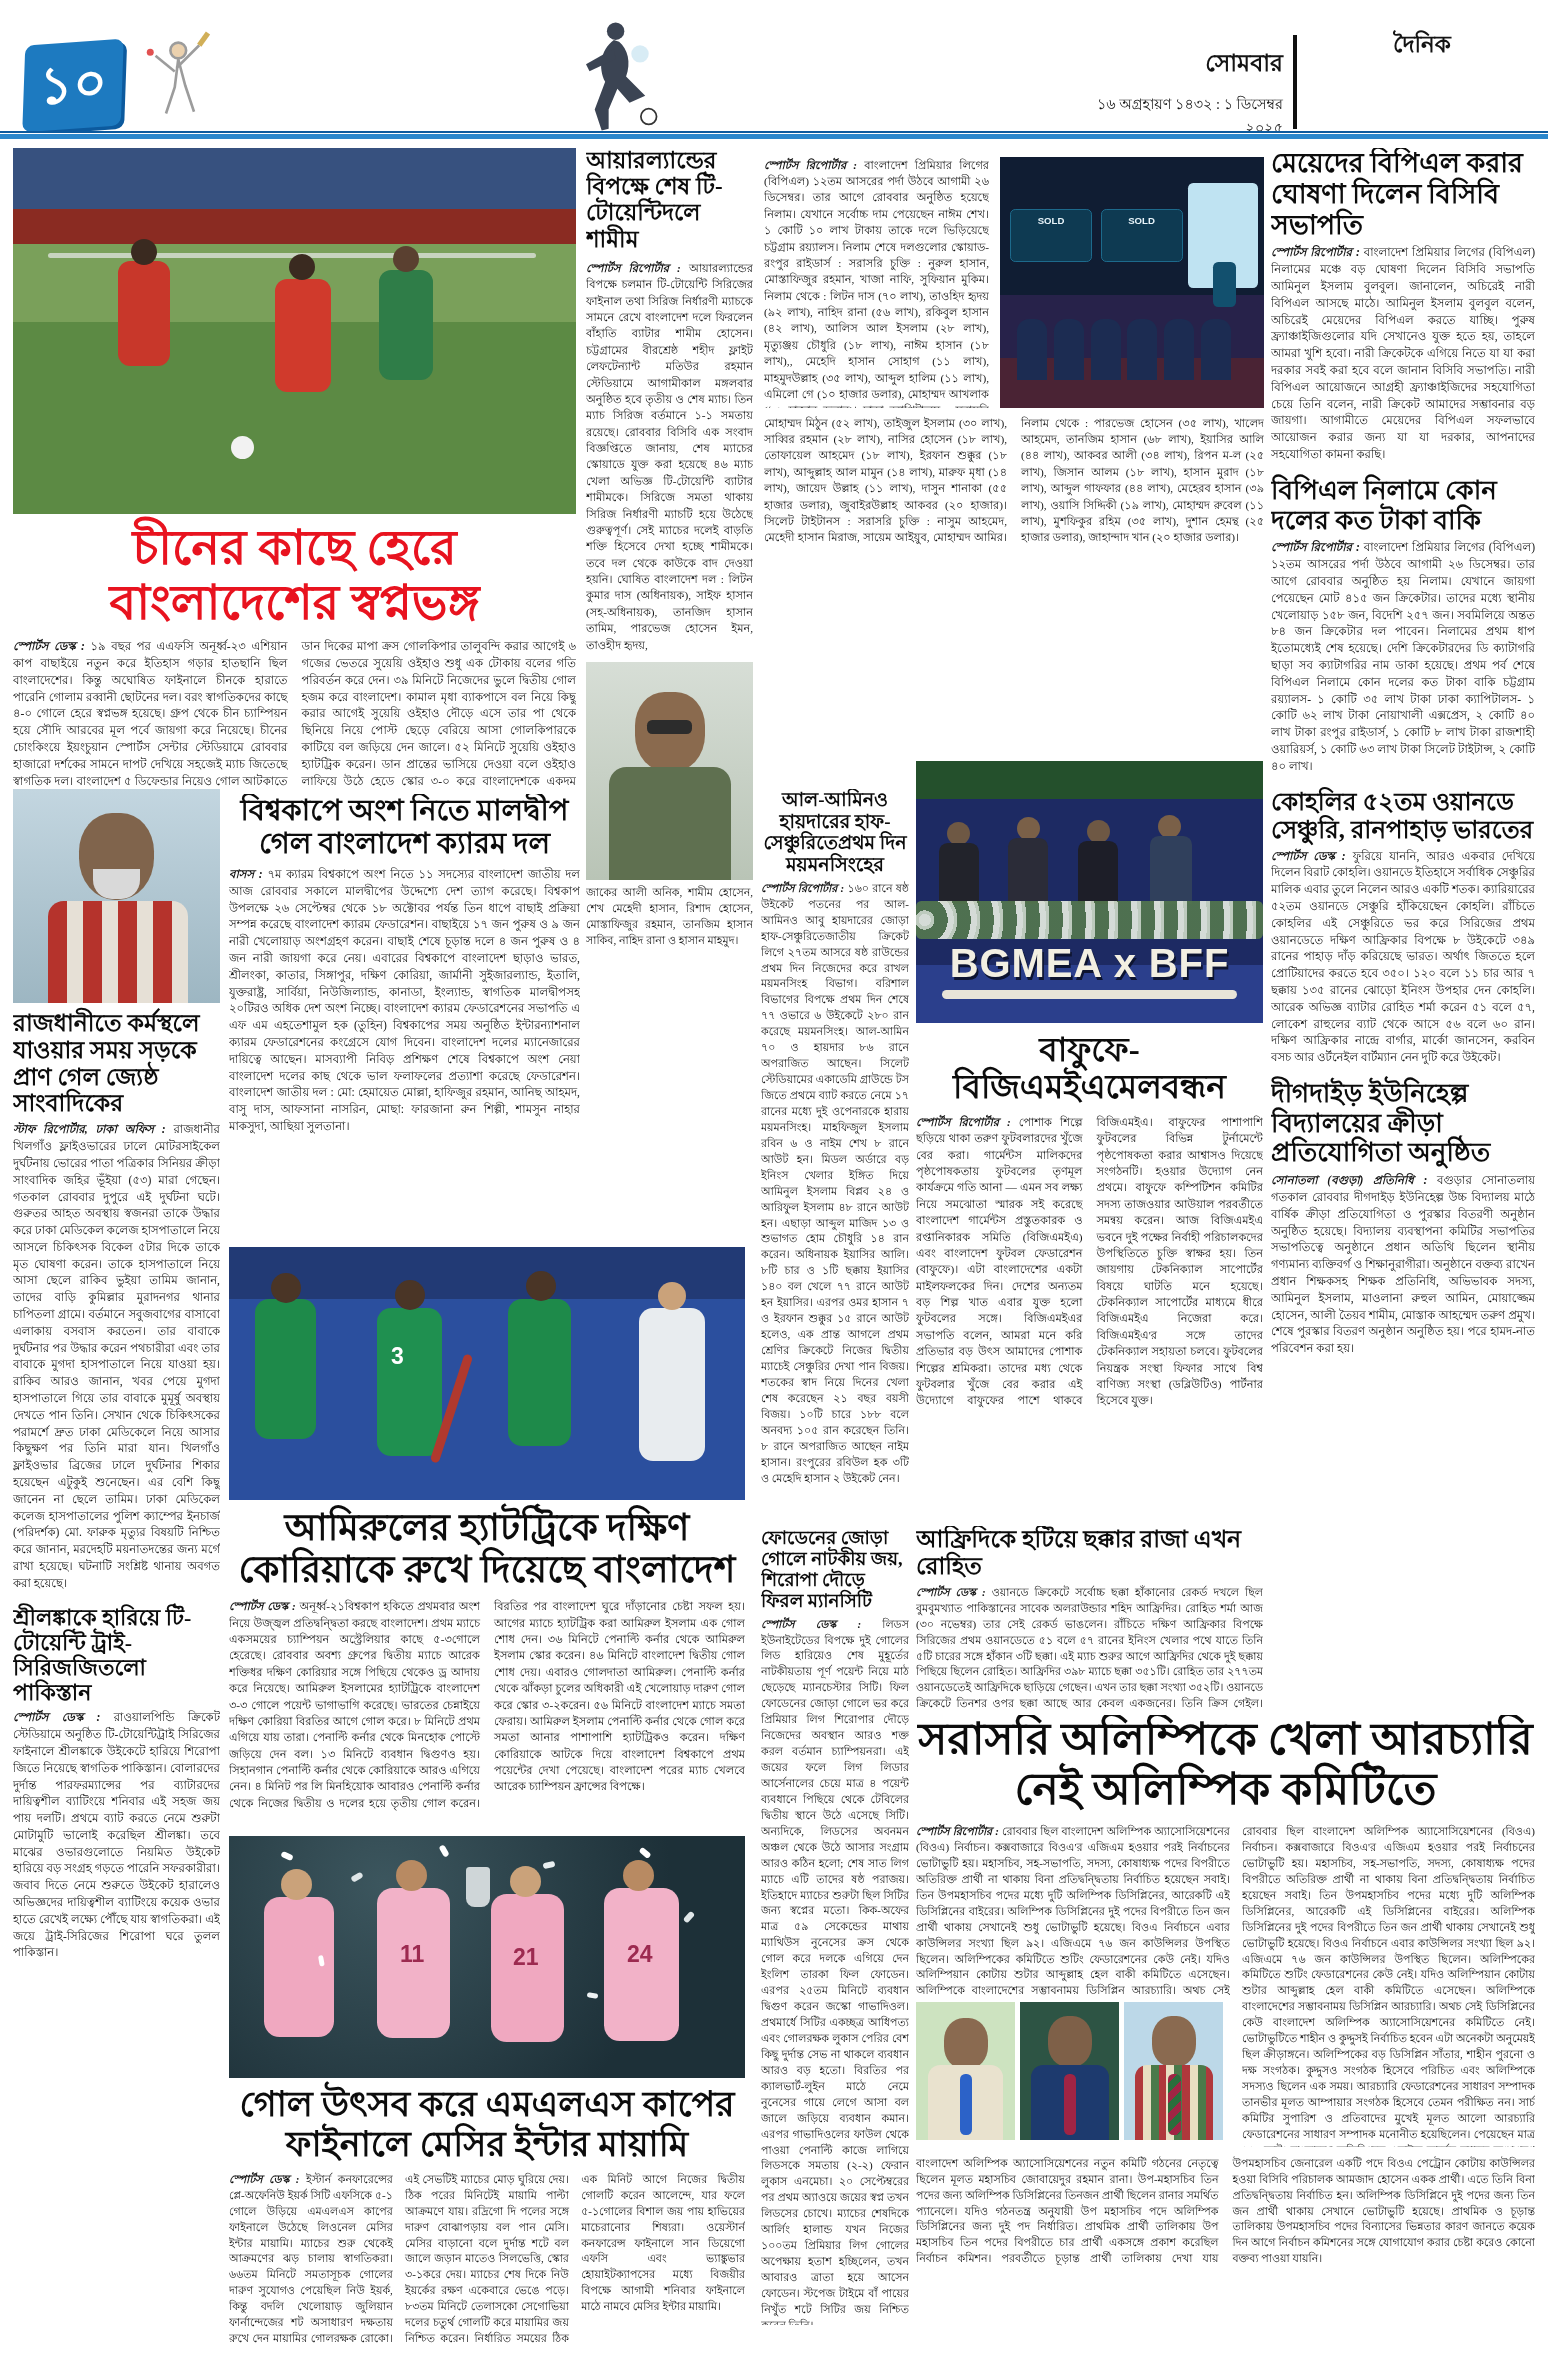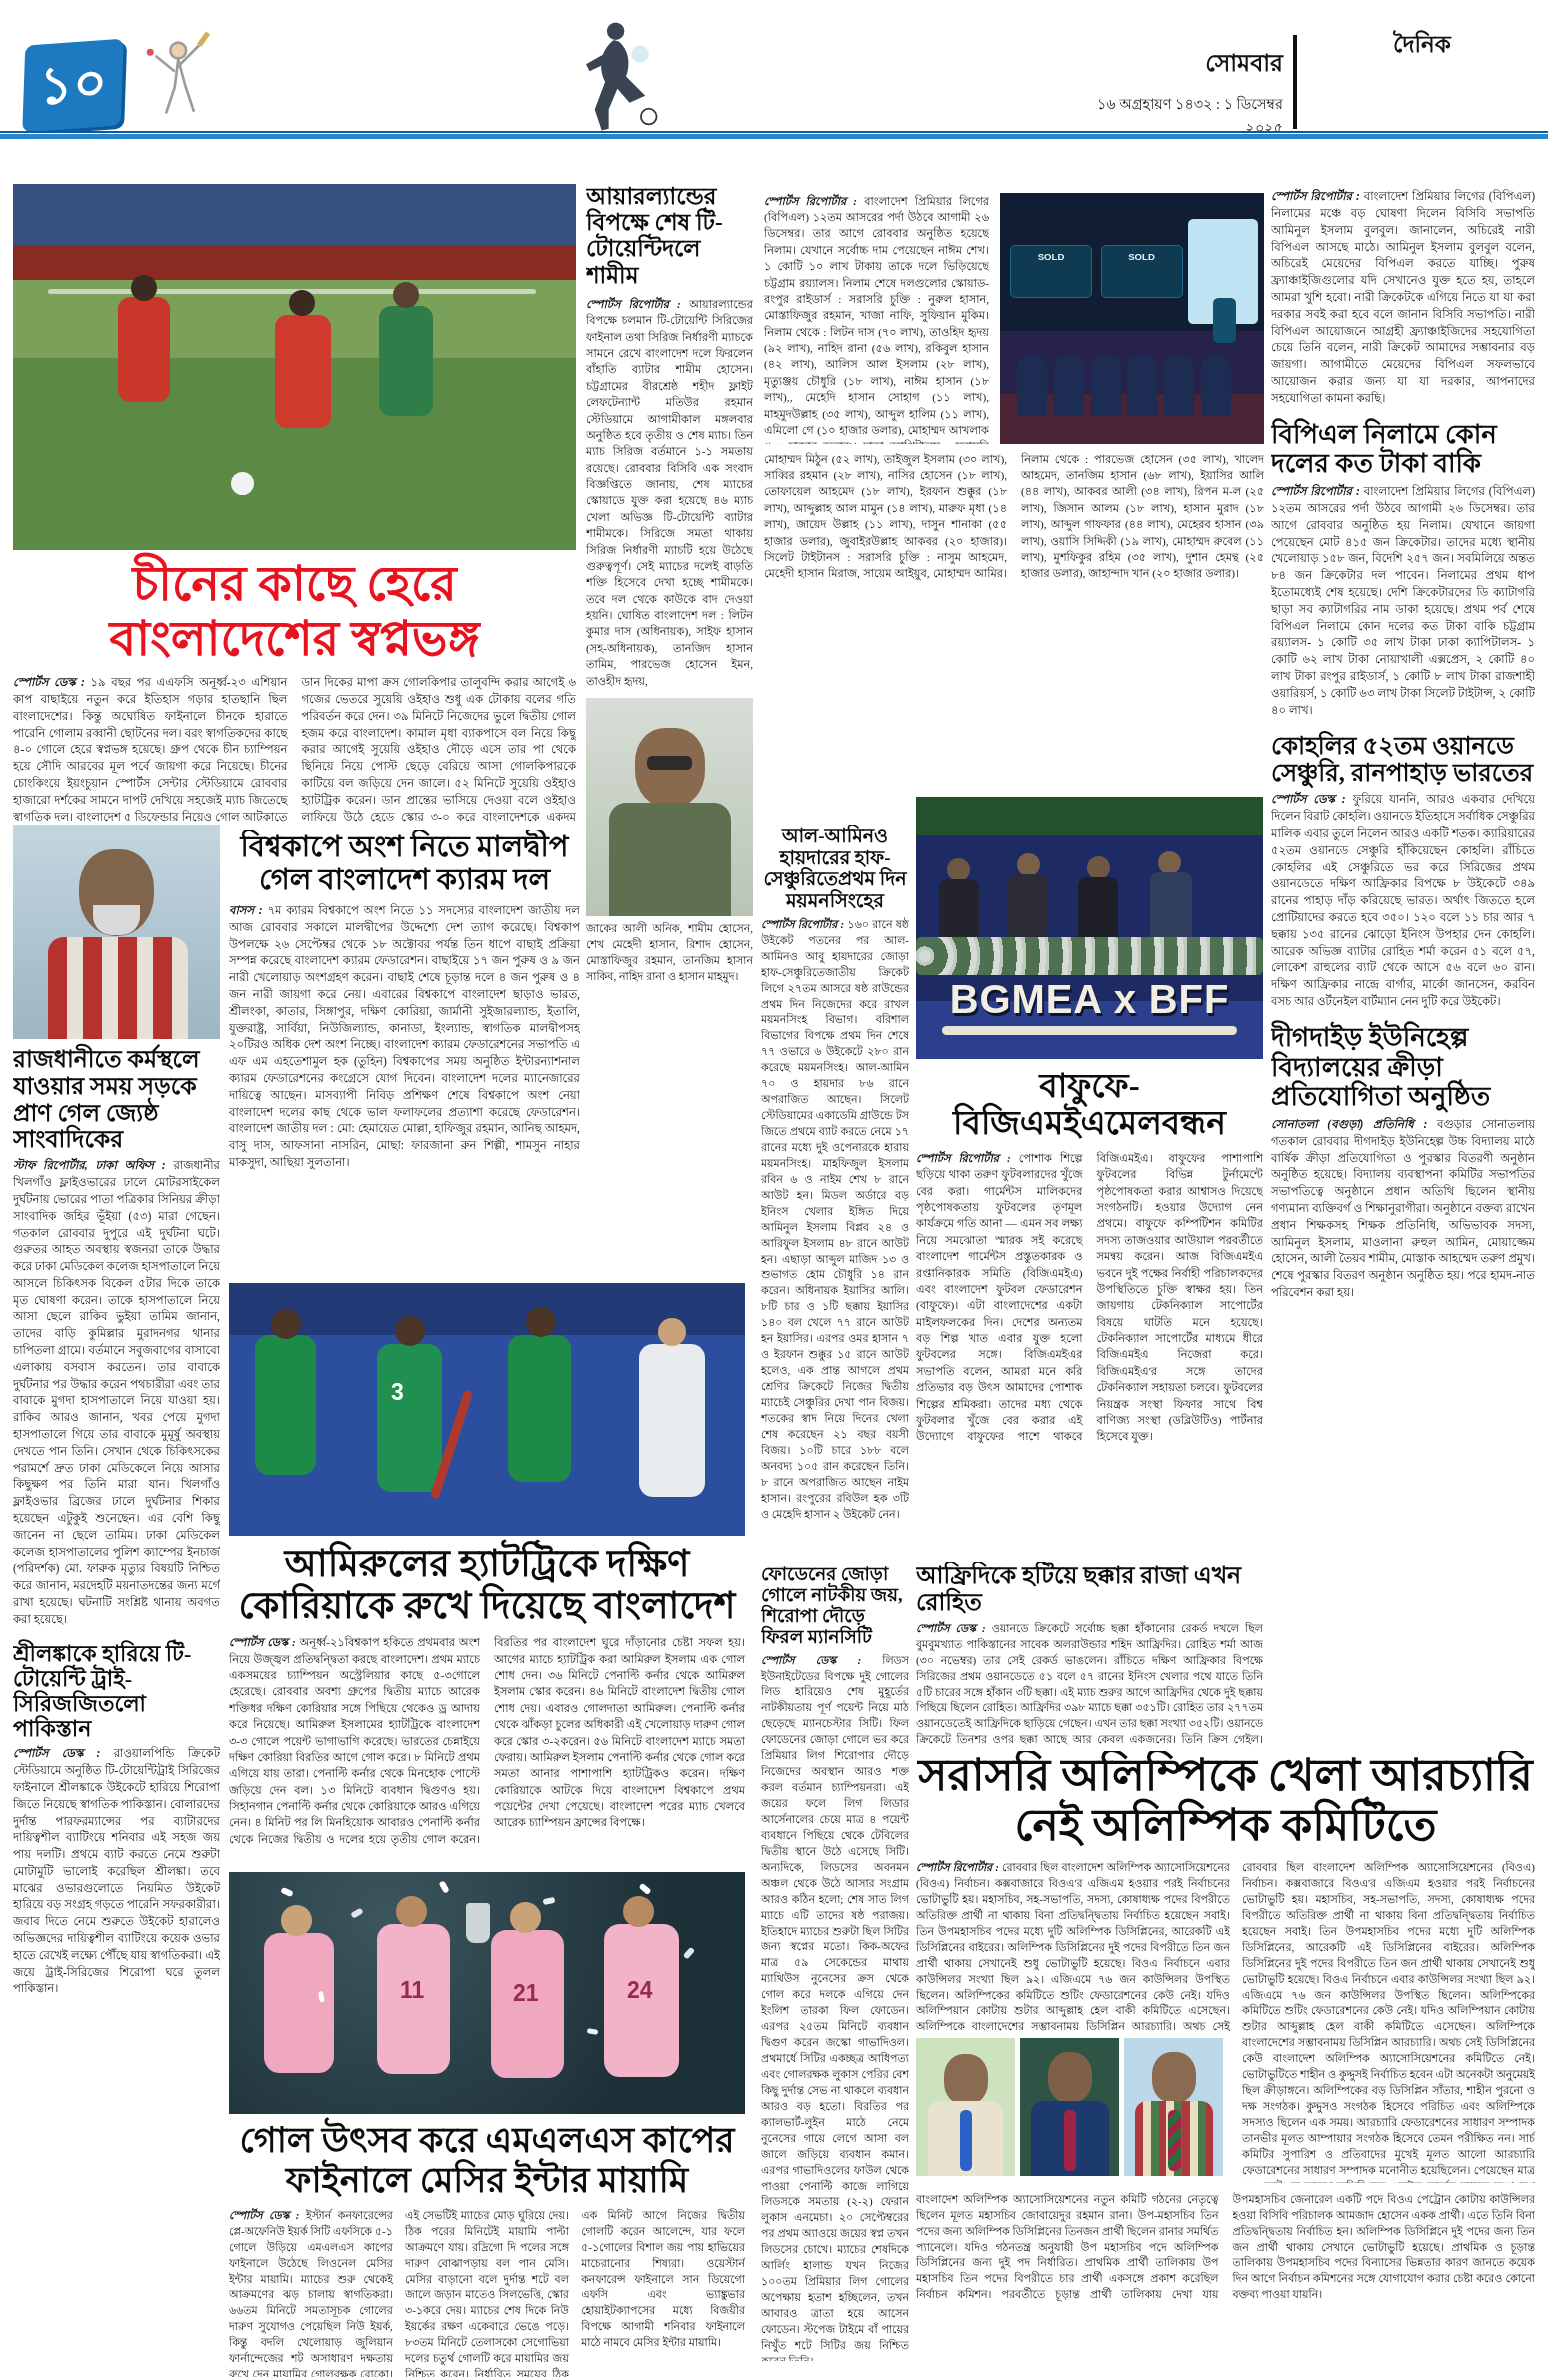--- a/index.html
+++ b/index.html
@@ -1,18 +1,18 @@
 <!DOCTYPE html>
 <html style="font-size:14px"><head>
 <meta charset="utf-8">
 <style>
   html,body{margin:0;padding:0;background:#9a9a9a;}
   #page{position:relative;width:1548px;height:2377px;background:#ffffff;overflow:hidden;
         font-family:"Liberation Serif","DejaVu Serif",serif;color:#141414;}
-  .art{position:absolute;overflow:hidden;margin-top:36px;}
+  .art{position:absolute;overflow:hidden;}
   .hl{font-weight:bold;color:#0c0c0c;line-height:1.14;letter-spacing:0;}
   .center{text-align:center;}
   .red{color:#e8131f;}
   .byline{font-weight:bold;font-style:italic;}
   .bd{text-align:justify;font-size:11.6px;line-height:1.45;color:#151515;}
   .c2{column-count:2;column-gap:14px;}
   .c3{column-count:3;column-gap:12.2px;}
   .ph{position:relative;overflow:hidden;}
   .sil{position:absolute;border-radius:5.2px;}
   .head{position:absolute;border-radius:50%;}
@@ -123,20 +123,21 @@
         <div class="sil" style="left:127px;top:162px;width:30px;height:61px;background:#1c2c52;border-radius:12.2px 12.2px 0 0;"></div>
         <div class="sil" style="left:164px;top:162px;width:30px;height:61px;background:#1c2c52;border-radius:12.2px 12.2px 0 0;"></div>
         <div class="sil" style="left:201px;top:162px;width:30px;height:61px;background:#1c2c52;border-radius:12.2px 12.2px 0 0;"></div>
       </div>
     </div>
     <div class="bd c2" style="margin-top:7px;height:262px;font-size:11.3px;">মোহাম্মদ মিঠুন (৫২ লাখ), তাইজুল ইসলাম (৩০ লাখ), সাব্বির রহমান (২৮ লাখ), নাসির হোসেন (১৮ লাখ), তোফায়েল আহমেদ (১৮ লাখ), ইরফান শুক্কুর (১৮ লাখ), আব্দুল্লাহ আল মামুন (১৪ লাখ), মারুফ মৃধা (১৪ লাখ), জায়েদ উল্লাহ (১১ লাখ), দাসুন শানাকা (৫৫ হাজার ডলার), জুবাইরউল্লাহ আকবর (২০ হাজার)। সিলেট টাইটানস : সরাসরি চুক্তি : নাসুম আহমেদ, মেহেদী হাসান মিরাজ, সায়েম আইয়ুব, মোহাম্মদ আমির। নিলাম থেকে : পারভেজ হোসেন (৩৫ লাখ), খালেদ আহমেদ, তানজিম হাসান (৬৮ লাখ), ইয়াসির আলি (৪৪ লাখ), আকবর আলী (৩৪ লাখ), রিপন ম-ল (২৫ লাখ), জিসান আলম (১৮ লাখ), হাসান মুরাদ (১৮ লাখ), আব্দুল গাফফার (৪৪ লাখ), মেহেরব হাসান (৩৯ লাখ), ওয়াসি সিদ্দিকী (১৯ লাখ), মোহাম্মদ রুবেল (১১ লাখ), মুশফিকুর রহিম (৩৫ লাখ), দুশান হেমন্থ (২৫ হাজার ডলার), জাহান্দাদ খান (২০ হাজার ডলার)।</div>
   </div>
 
   <div class="art" style="left:1271px;top:148px;width:264px;height:1559px;">
     <div>
+      <div class="hl" style="font-size:27px;">মেয়েদের বিপিএল করার ঘোষণা দিলেন বিসিবি সভাপতি</div>
       <div class="bd" style="margin-top:5.2px;">
         <span class="byline">স্পোর্টস রিপোর্টার :</span>
         <span>বাংলাদেশ প্রিমিয়ার লিগের (বিপিএল) নিলামের মঞ্চে বড় ঘোষণা দিলেন বিসিবি সভাপতি আমিনুল ইসলাম বুলবুল। জানালেন, অচিরেই নারী বিপিএল আসছে মাঠে। আমিনুল ইসলাম বুলবুল বলেন, অচিরেই মেয়েদের বিপিএল করতে যাচ্ছি। পুরুষ ফ্র্যাঞ্চাইজিগুলোর যদি সেখানেও যুক্ত হতে হয়, তাহলে আমরা খুশি হবো। নারী ক্রিকেটকে এগিয়ে নিতে যা যা করা দরকার সবই করা হবে বলে জানান বিসিবি সভাপতি। নারী বিপিএল আয়োজনে আগ্রহী ফ্র্যাঞ্চাইজিদের সহযোগিতা চেয়ে তিনি বলেন, নারী ক্রিকেট আমাদের সম্ভাবনার বড় জায়গা। আগামীতে মেয়েদের বিপিএল সফলভাবে আয়োজন করার জন্য যা যা দরকার, আপনাদের সহযোগিতা কামনা করছি।</span>
       </div>
     </div>
     <div style="margin-top:12.2px;">
       <div class="hl" style="font-size:26px;">বিপিএল নিলামে কোন দলের কত টাকা বাকি</div>
       <div class="bd" style="margin-top:5.2px;">
         <span class="byline">স্পোর্টস রিপোর্টার :</span>
         <span>বাংলাদেশ প্রিমিয়ার লিগের (বিপিএল) ১২তম আসরের পর্দা উঠবে আগামী ২৬ ডিসেম্বর। তার আগে রোববার অনুষ্ঠিত হয় নিলাম। যেখানে জায়গা পেয়েছেন মোট ৪১৫ জন ক্রিকেটার। তাদের মধ্যে স্থানীয় খেলোয়াড় ১৫৮ জন, বিদেশি ২৫৭ জন। সবমিলিয়ে অন্তত ৮৪ জন ক্রিকেটার দল পাবেন। নিলামের প্রথম ধাপ ইতোমধ্যেই শেষ হয়েছে। দেশি ক্রিকেটারদের ডি ক্যাটাগরি ছাড়া সব ক্যাটাগরির নাম ডাকা হয়েছে। প্রথম পর্ব শেষে বিপিএল নিলামে কোন দলের কত টাকা বাকি চট্টগ্রাম রয়্যালস- ১ কোটি ৩৫ লাখ টাকা ঢাকা ক্যাপিটালস- ১ কোটি ৬২ লাখ টাকা নোয়াখালী এক্সপ্রেস, ২ কোটি ৪০ লাখ টাকা রংপুর রাইডার্স, ১ কোটি ৮ লাখ টাকা রাজশাহী ওয়ারিয়র্স, ১ কোটি ৬৩ লাখ টাকা সিলেট টাইটান্স, ২ কোটি ৪০ লাখ।</span>

